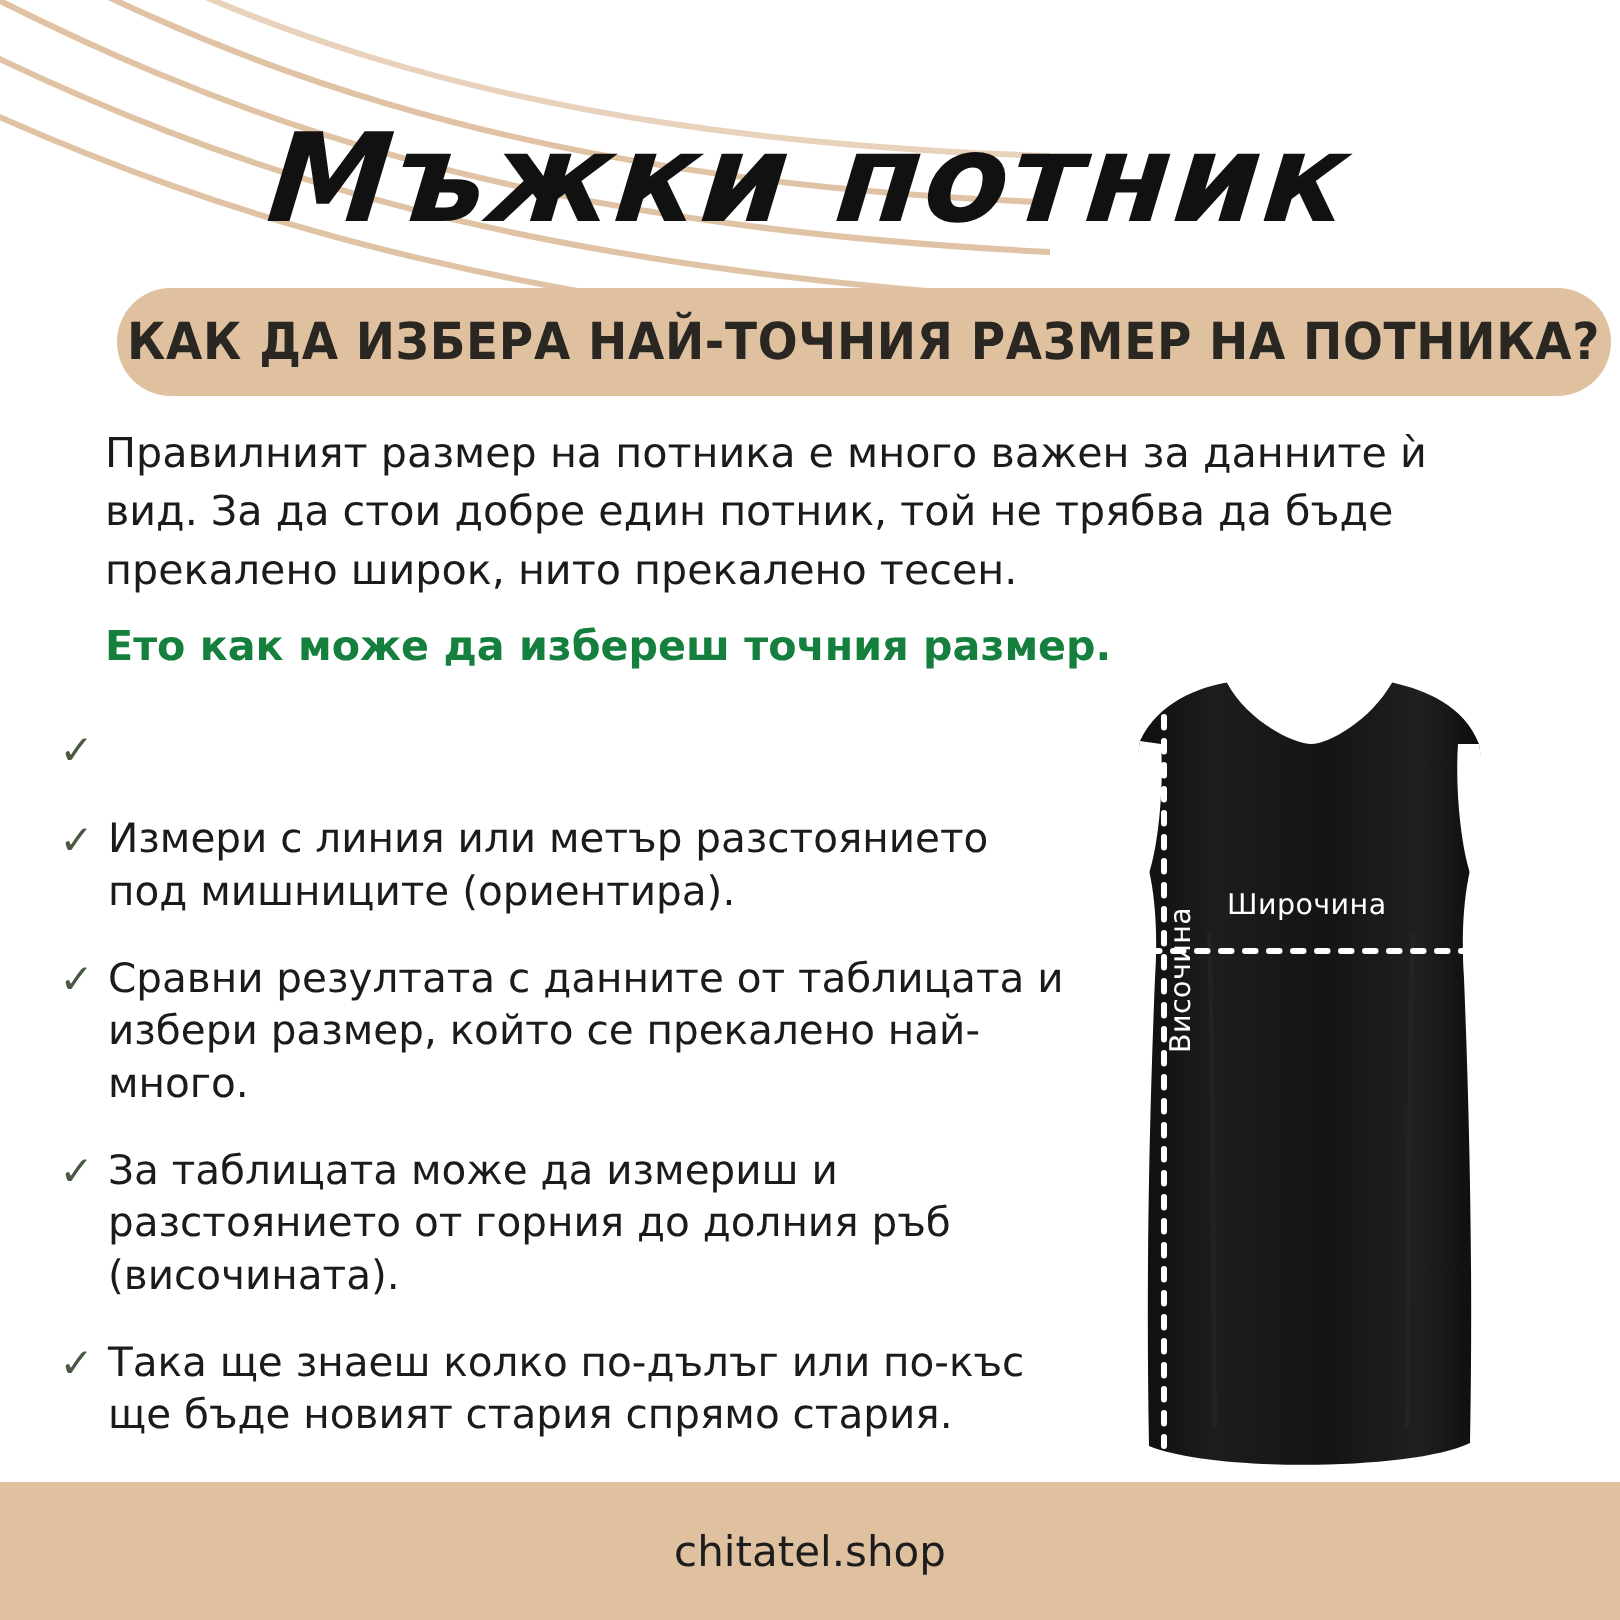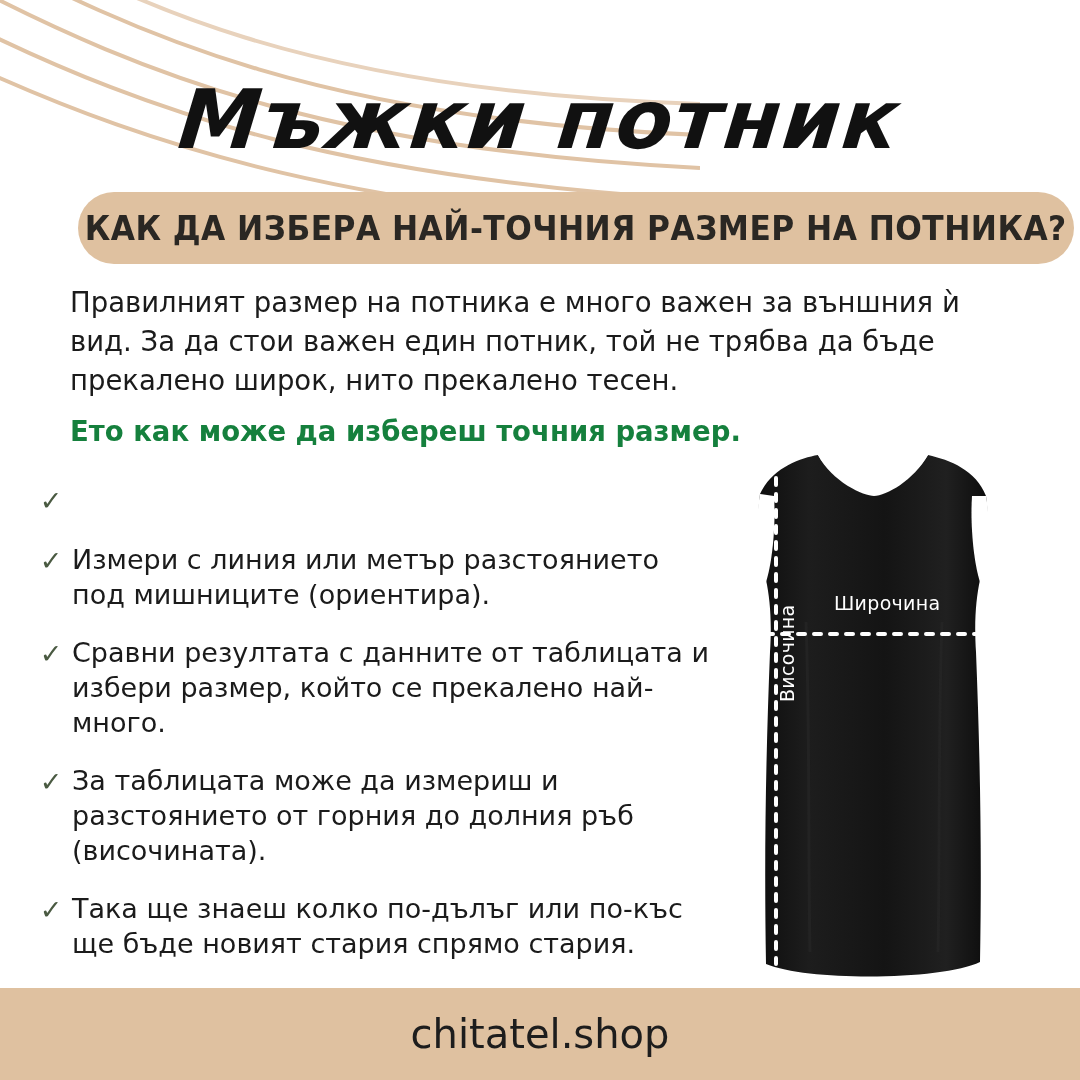--- a/index.html
+++ b/index.html
@@ -135,21 +135,20 @@
   .dim-label {
     position: absolute;
     color: #ffffff;
     font-size: 19px;
     letter-spacing: 0.3px;
     font-family: "DejaVu Sans", sans-serif;
   }
   .label-width {
     left: 104px;
     top: 140px;
-    margin-left: 16px;
   }
   .label-height {
     left: 62px;
     top: 250px;
     transform: rotate(-90deg);
     transform-origin: left top;
     white-space: nowrap;
   }
 
   
@@ -158,21 +157,21 @@
     left: 0;
     bottom: 0;
     width: 1080px;
     height: 92px;
     background: #dfc1a0;
     display: flex;
     align-items: center;
     justify-content: center;
   }
   .footer-text {
-    font-size: 40px;
+    font-size: 28px;
     color: #1d1d1d;
     font-family: "DejaVu Sans", sans-serif;
   }
 </style>
 </head>
 <body>
 
 <div class="page">
 
   <div class="swoosh-wrap">
@@ -184,21 +183,21 @@
       <path d="M-60,-110 C120,10 320,92 700,104" stroke="#e8d2bc" stroke-width="4" fill="none"></path>
     </svg>
   </div>
 
   <div class="title">Мъжки потник</div>
 
   <div class="banner">
     <span class="banner-text">КАК ДА ИЗБЕРА НАЙ-ТОЧНИЯ РАЗМЕР НА ПОТНИКА?</span>
   </div>
 
-  <div class="intro">Правилният размер на потника е много важен за външния ѝ вид. За да стои важен един потник, той не трябва да бъде прекалено широк, нито прекалено тесен.</div>
+  <div class="intro">Правилният размер на потника е много важен за данните ѝ вид. За да стои добре един потник, той не трябва да бъде прекалено широк, нито прекалено тесен.</div>
   <div class="intro-bold">Ето как може да избереш точния размер.</div>
 
   <div class="checklist">
 
     <div class="check-item">
       <span class="check-icon">✓</span>
     </div>
 
     <div class="check-item">
       <span class="check-icon">✓</span>

